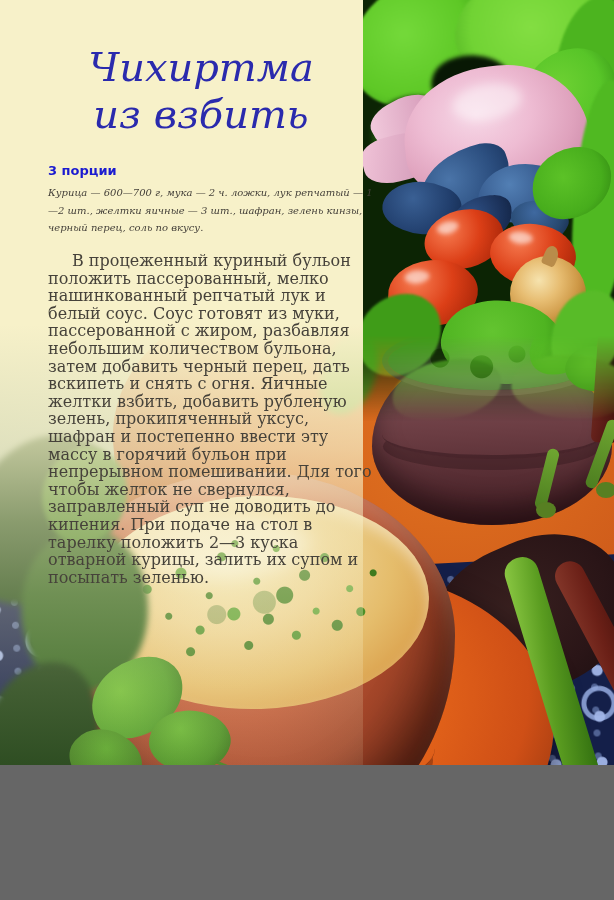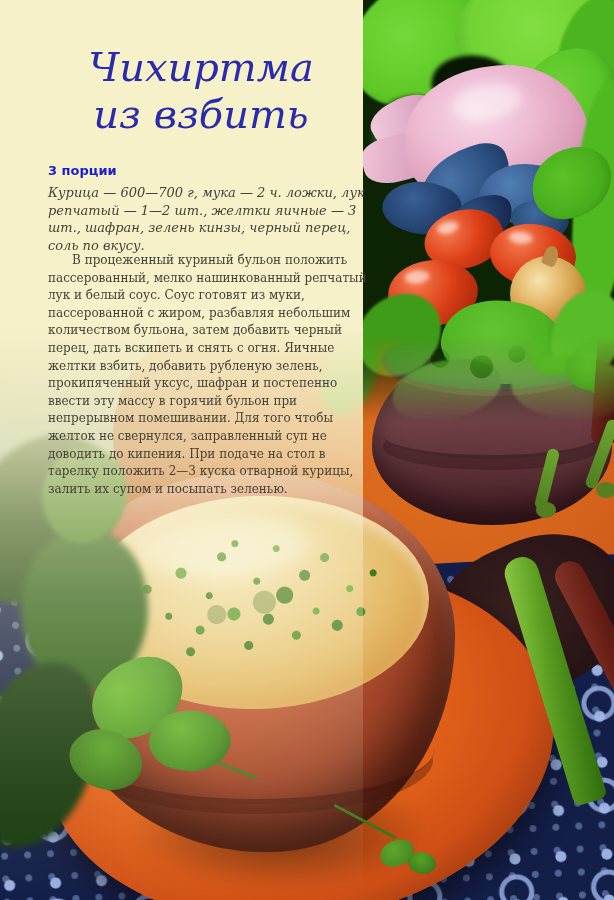--- a/index.html
+++ b/index.html
@@ -1,17 +1,17 @@
 <!DOCTYPE html>
 <html><head>
 <meta charset="utf-8">
 <style>
   html,body{margin:0;padding:0;background:#666;}
   .page{
-    position:relative;width:614px;height:900px;overflow:hidden;
+    position:relative;width:614px;height:765px;overflow:hidden;
     background:#0ea5e9;font-family:"DejaVu Serif",serif;
   }
   .page *{position:absolute;box-sizing:border-box;}
 
   
   .photo-bottom{
     left:0;top:280px;width:614px;height:620px;
     background:linear-gradient(115deg,#9db39b 0%,#aebfae 25%,#bcc6b7 45%,#9fb4a6 62%,#8aa38e 80%,#7e977f 100%);
   }
   .table-surface{
@@ -206,25 +206,25 @@
   .recipe-title{
     left:20px;top:44px;width:362px;text-align:center;
     font-style:italic;font-size:40px;line-height:47px;color:#2a2aad;
   }
   .portions{
     left:48px;top:163px;font-family:"DejaVu Sans",sans-serif;
     font-weight:bold;font-size:13px;color:#1b1bd0;
   }
   .ingredients{
     left:48px;top:184px;width:330px;
-    font-style:italic;font-size:13px;line-height:17.5px;color:#45413a;
+    font-style:italic;font-size:10px;line-height:17.5px;color:#45413a;
   }
   .instructions{
     left:48px;top:252px;width:330px;
-    font-size:12px;line-height:17.6px;color:#46423a;text-indent:24px;
+    font-size:16px;line-height:17.6px;color:#46423a;text-indent:24px;
   }
 </style>
 </head>
 <body>
 
 <div class="page">
 
   <div class="photo-bottom">
     <div class="table-surface"></div>
     <div class="pot2-body"></div>

